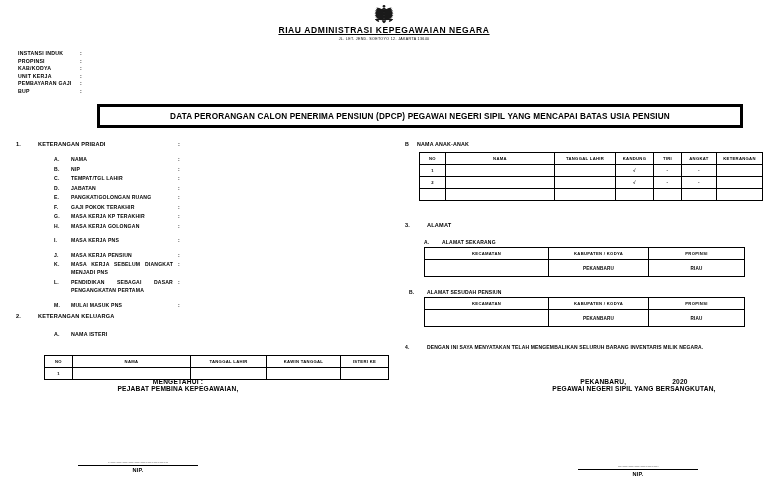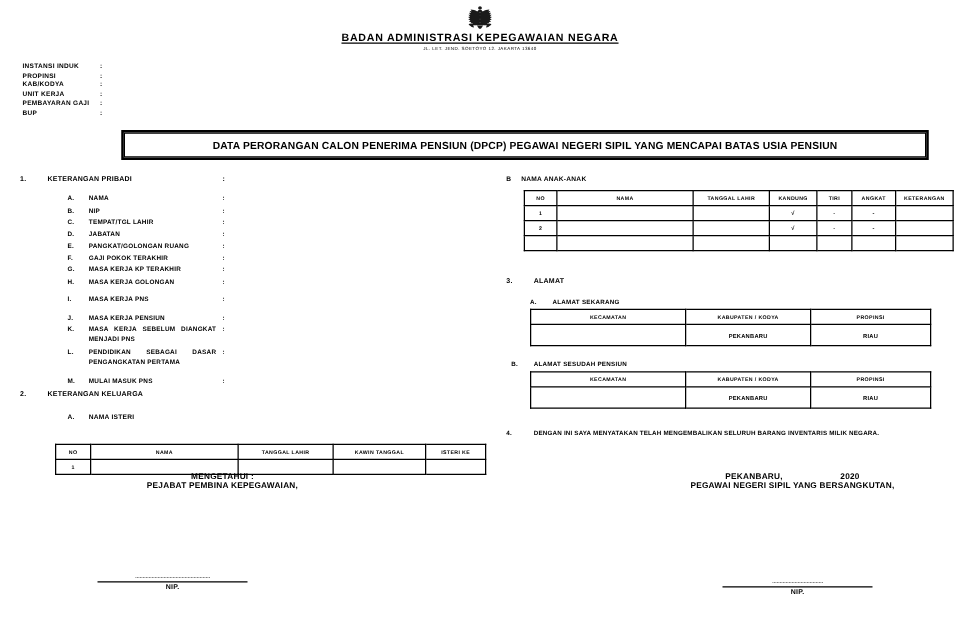--- a/index.html
+++ b/index.html
@@ -199,21 +199,21 @@
         <path d="M22.2 22.6h7.6l-1 4.6c0 0-1.2 1-2.8 1s-2.8-1-2.8-1z"></path>
         <path d="M21 10c-2.6-1.5-6.2-2.6-10-2.8l1.6 2.9-3.2-.5 2.2 3.1-3.4-.3 2.5 3.1-3.3.1 2.8 2.9-3.2.5 3.2 2.6-3 1 3.5 2.1-2.5 1.5 4 1.2-1.8 1.7 4.3.3-1 1.9 4.3-.8-.2 2 4-1.8.5 2 3.2-2.7.2-20.1z"></path>
         <path d="M31 10c2.6-1.5 6.2-2.6 10-2.8l-1.6 2.9 3.2-.5-2.2 3.1 3.4-.3-2.5 3.1 3.3.1-2.8 2.9 3.2.5-3.2 2.6 3 1-3.5 2.1 2.5 1.5-4 1.2 1.8 1.7-4.3.3 1 1.9-4.3-.8.2 2-4-1.8-.5 2-3.2-2.7-.2-20.1z"></path>
         <path d="M22.8 28.4h6.4l-.5 3.4h-5.4z"></path>
         <path d="M21.4 32.6h9.2c0 0-1.4 4.4-4.6 5.9-3.2-1.5-4.6-5.9-4.6-5.9z"></path>
         <rect x="8" y="30" width="36" height="2.2" rx="1.1"></rect>
         <path d="M9 31.6c1.4 2.6 4.4 4.4 7.4 4.4l-1.4-4.4z"></path>
         <path d="M43 31.6c-1.4 2.6-4.4 4.4-7.4 4.4l1.4-4.4z"></path>
       </g>
     </svg>
-    <div id="org-name">BADAN ADMINISTRASI KEPEGAWAIAN NEGARA</div>
+    <div id="org-name">RIAU ADMINISTRASI KEPEGAWAIAN NEGARA</div>
     <div id="org-address">JL. LET. JEND. SOETOYO 12. JAKARTA 13640</div>
   </div>
 
   <div class="abs" id="instansi-block">
     <div class="row">
       <span class="lbl">INSTANSI INDUK</span>
       <span class="colon">:</span>
       <span></span>
     </div>
     <div class="row">

